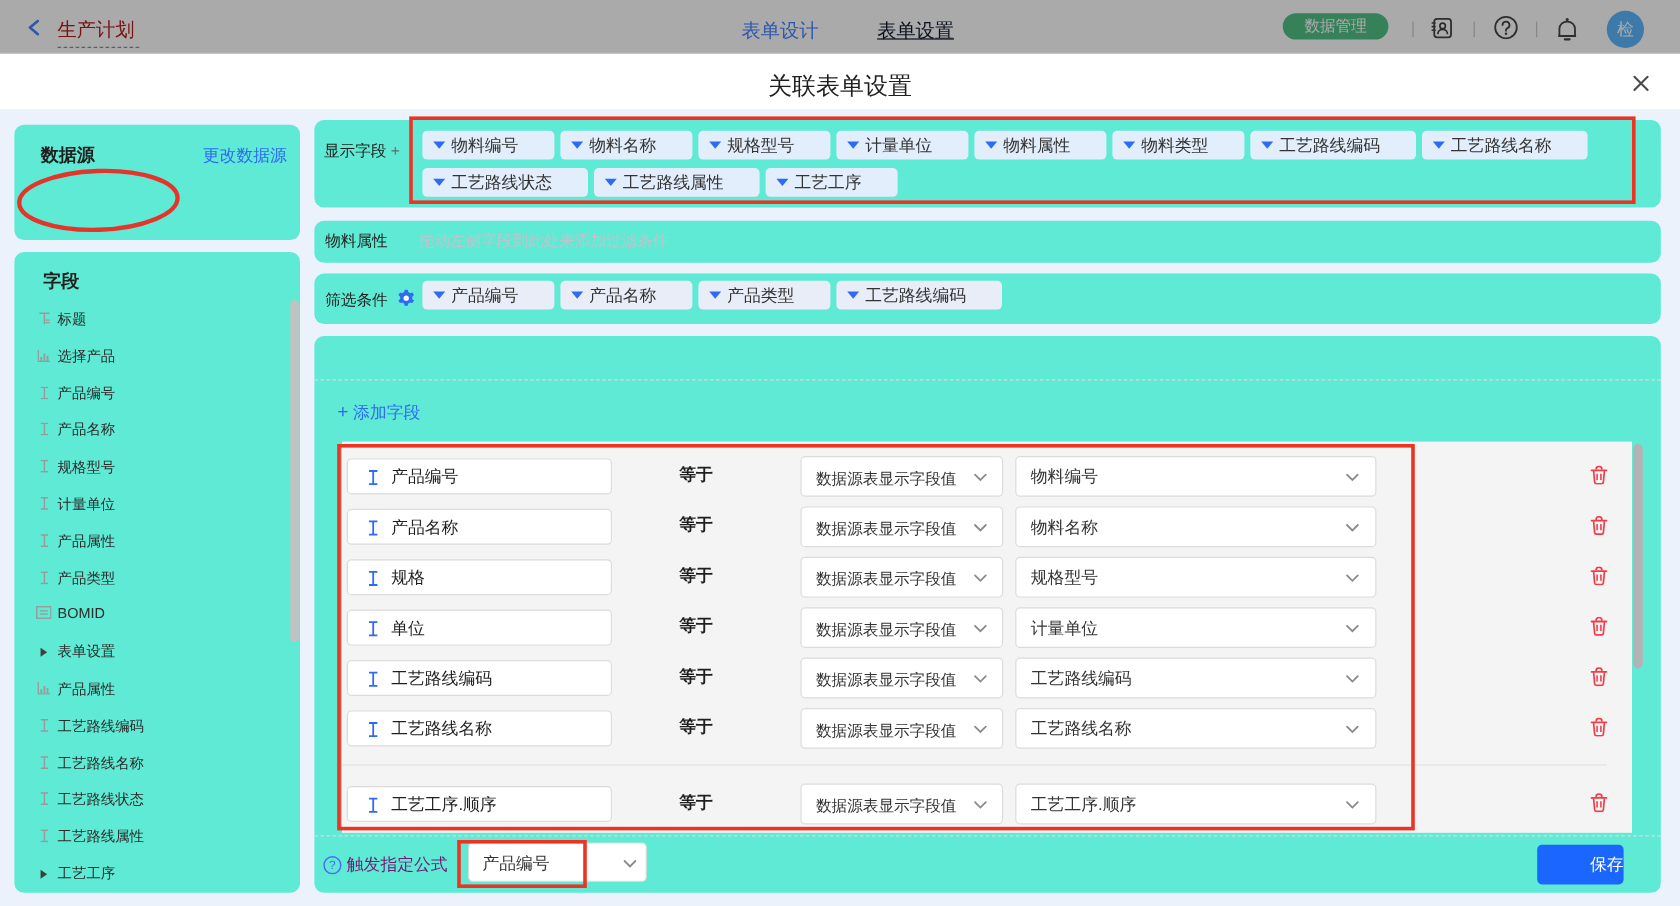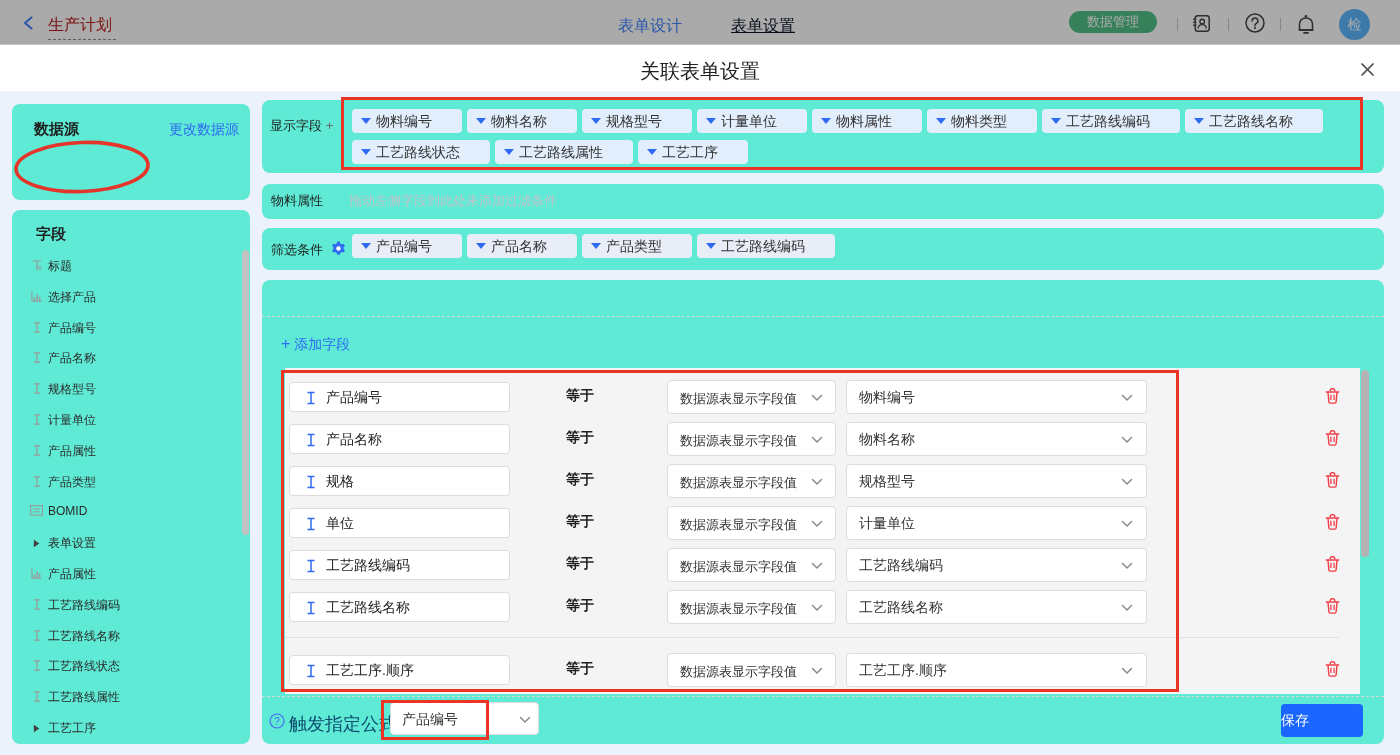--- a/index.html
+++ b/index.html
@@ -64,24 +64,24 @@
 .rsel1 { position:absolute; left:405px; top:-2px; width:169px; height:34px; background:#fff; border:1px solid #dcdcdc; border-radius:4px; }
 .rsel1 .stx { position:absolute; left:12px; top:9px; font-size:13px; color:#333; white-space:nowrap; }
 .rsel2 { position:absolute; left:584px; top:-2px; width:301px; height:34px; background:#fff; border:1px solid #dcdcdc; border-radius:4px; }
 .rsel2 .stx { position:absolute; left:12px; top:8px; font-size:14px; color:#333; white-space:nowrap; }
 .chev { position:absolute; }
 .trash { position:absolute; left:1303px; top:0px; }
 .dashline { position:absolute; left:0; width:100%; border-top:1px dashed #d8d8d8; }
 
 
 .f-q { position:absolute; left:269px; top:713px; }
-.f-label { position:absolute; left:289px; top:712px; font-size:18px; color:#0c4a6e; }
+.f-label { position:absolute; left:289px; top:712px; font-size:14px; color:#701a75; }
 .f-sel { position:absolute; left:390px; top:702px; width:149px; height:33px; background:#fff; border:1px solid #dcdcdc; border-radius:4px; }
 .f-sel .stx { position:absolute; left:11px; top:8px; font-size:14px; color:#333; }
-.f-save { position:absolute; left:1281px; top:704px; width:82px; height:33px; background:#1a66ff; border-radius:4px; color:#fff; font-size:14px; text-align:left; line-height:33px; }
+.f-save { position:absolute; left:1281px; top:704px; width:72px; height:33px; background:#1a66ff; border-radius:4px; color:#fff; font-size:14px; text-align:right; line-height:33px; }
 
 .scrollthumb { position:absolute; background:#b3b3b3; border-radius:4px; }
 </style>
 </head>
 <body>
 
 <div id="topbar">
   <svg class="tb-back" style="left:22px;top:16px;" width="12" height="14" viewBox="0 0 12 14">
       <path d="M9.5 1.5 L3 7 L9.5 12.5" fill="none" stroke="#4585ff" stroke-width="2.2" stroke-linecap="round" stroke-linejoin="round"></path>
     </svg>

